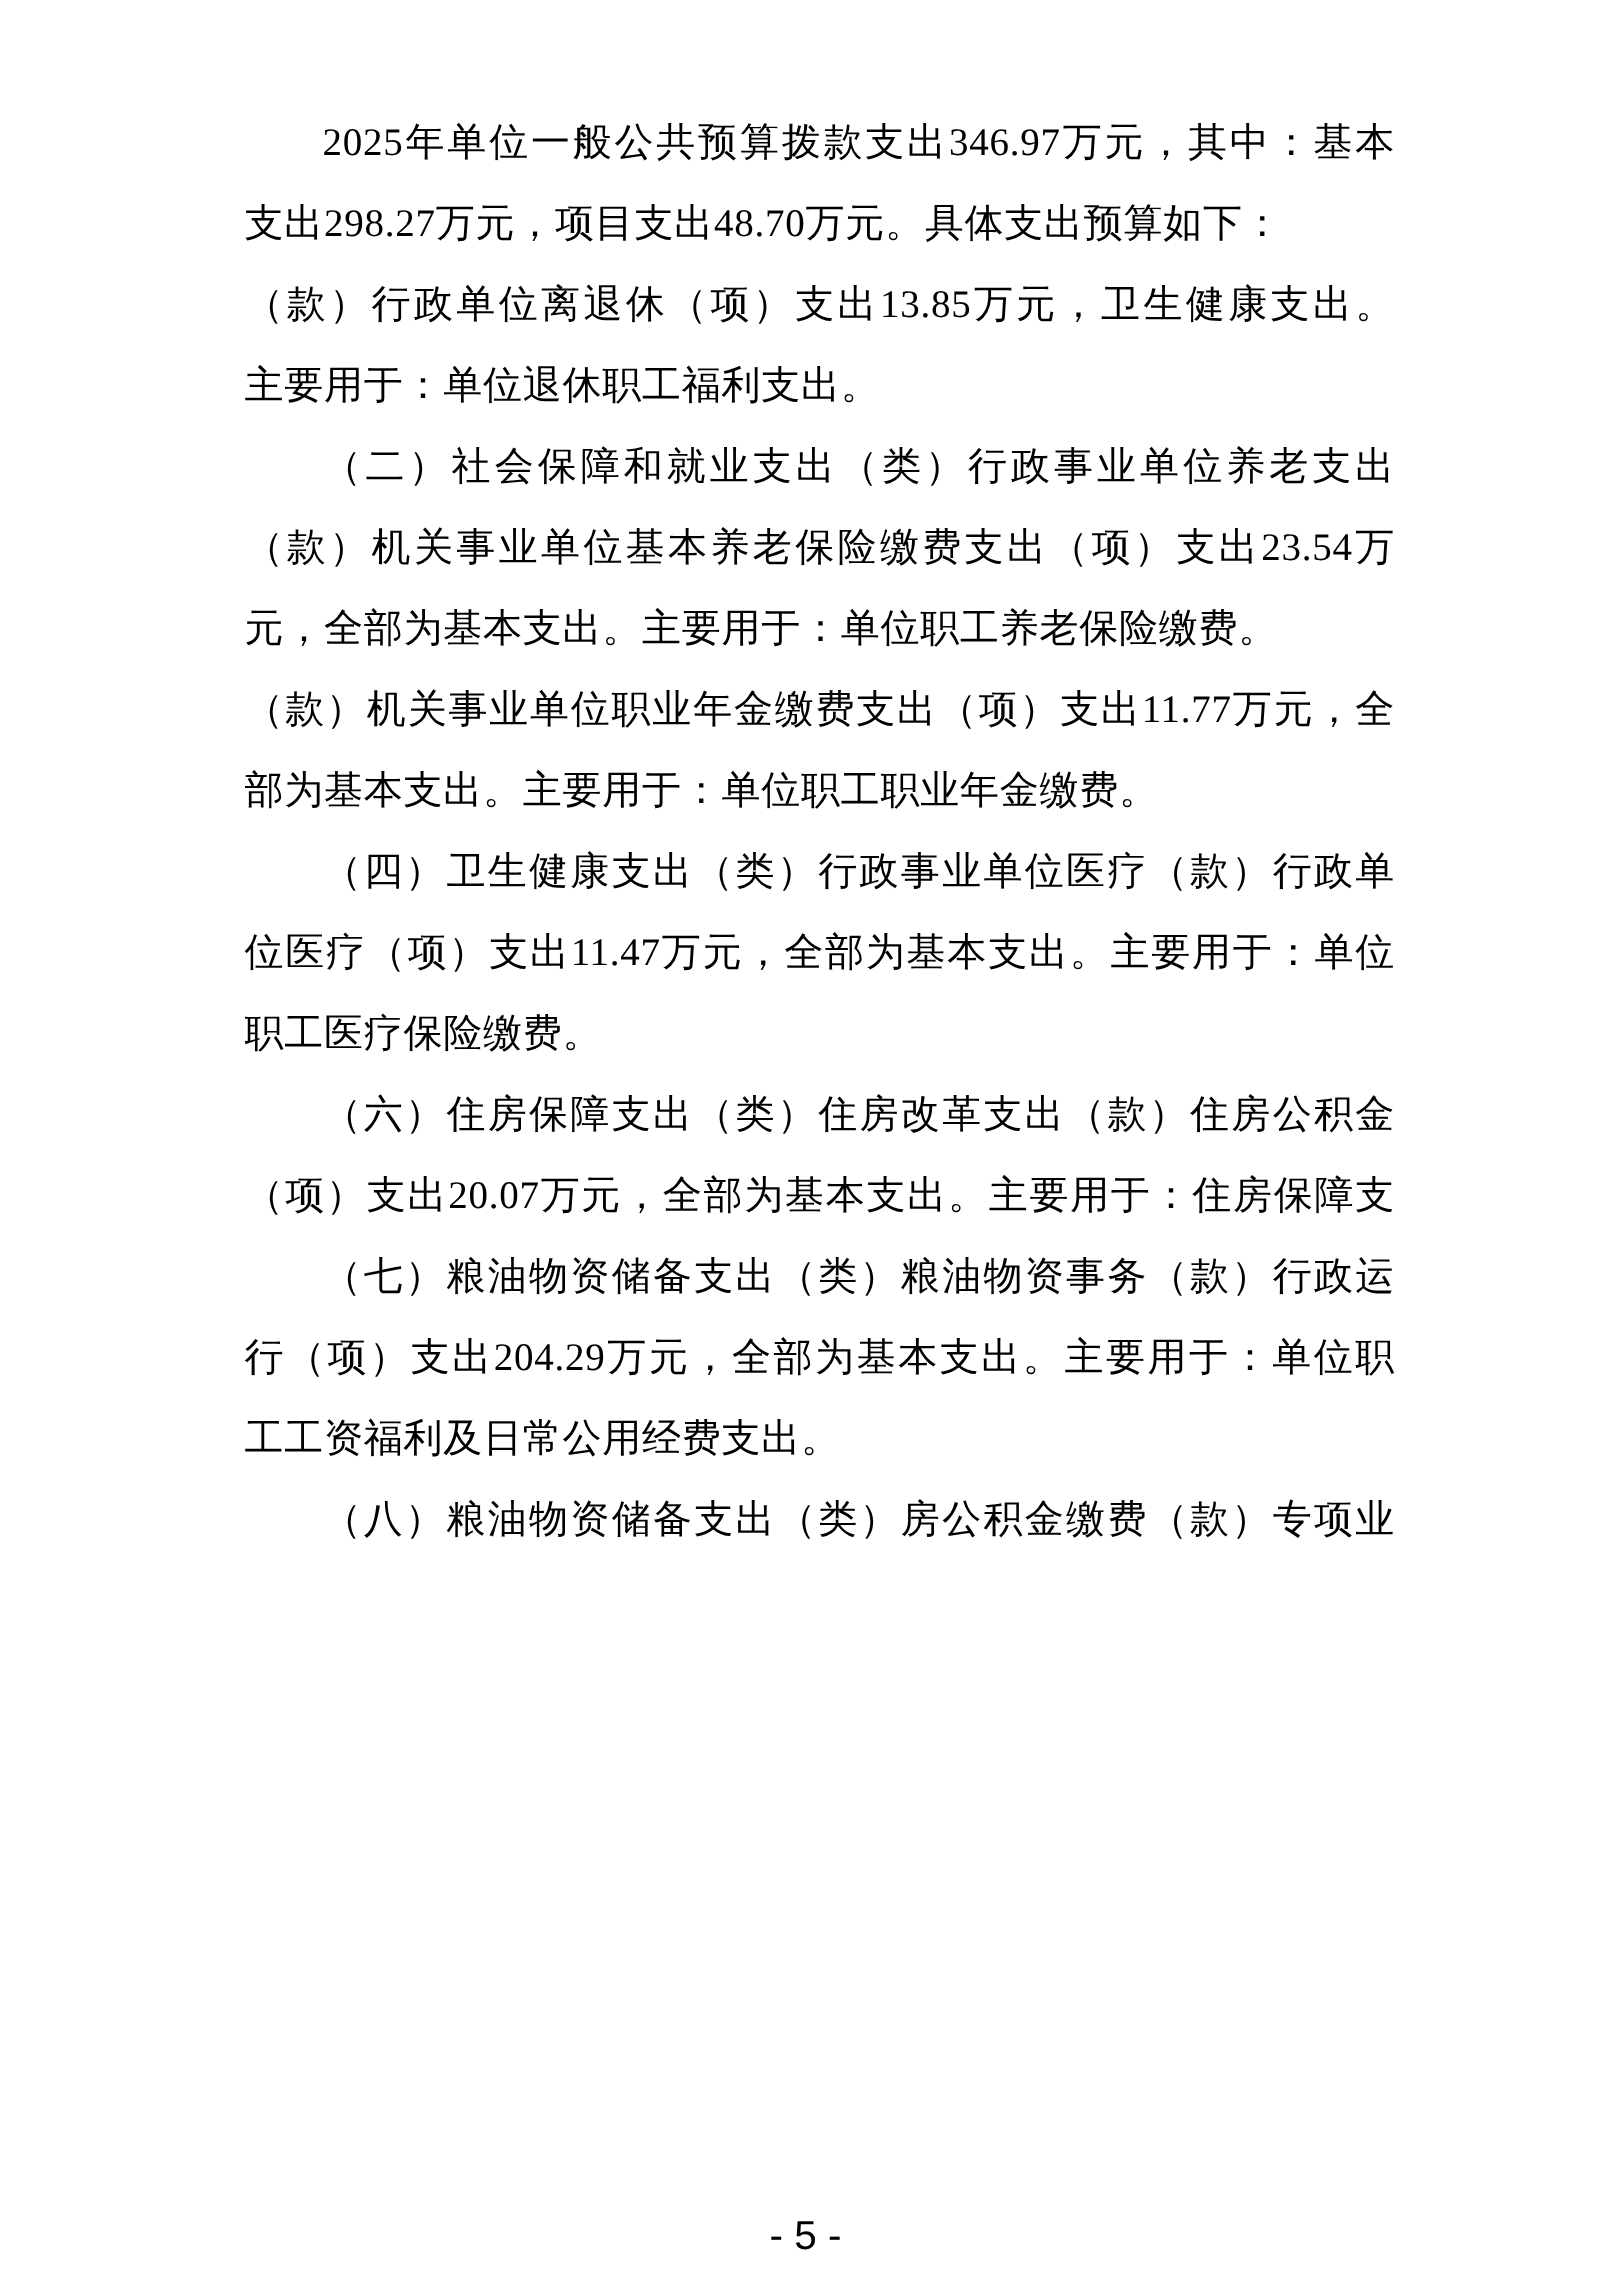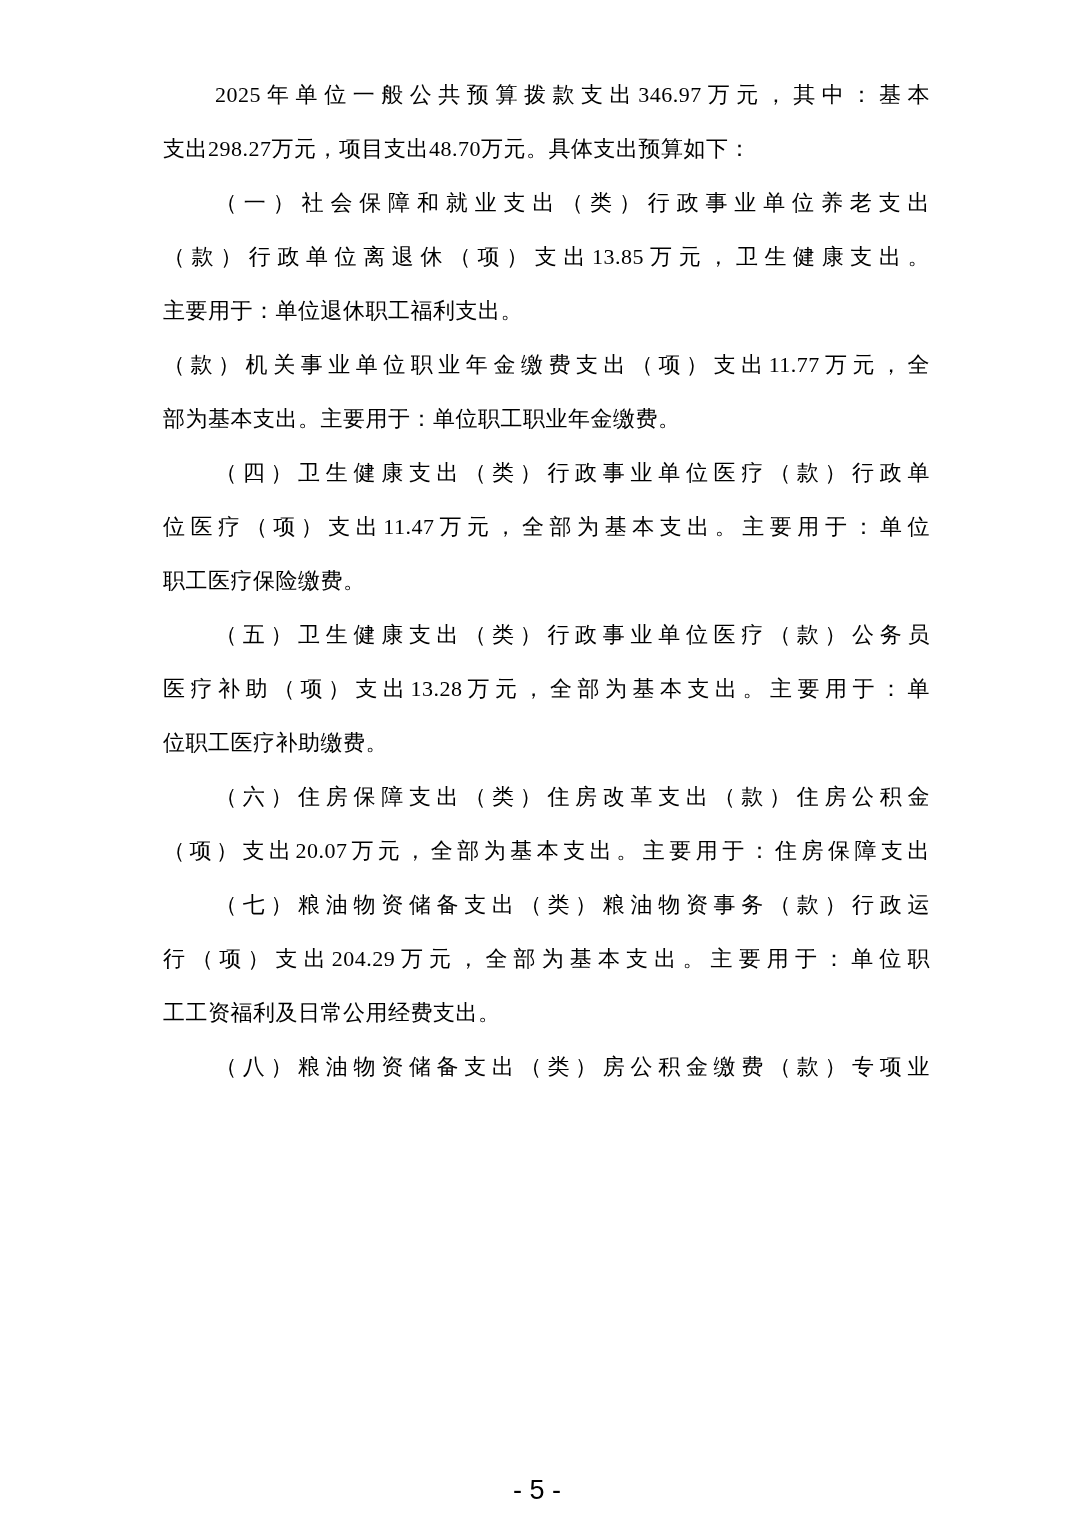--- a/index.html
+++ b/index.html
@@ -13,21 +13,21 @@
     font-family: "Liberation Serif", "DejaVu Serif", serif;
   }
   .page-content {
     position: absolute;
     left: 163px;
     top: 68px;
     width: 767px;
   }
   .para { margin: 0; padding: 0; }
   .ln {
-    font-size: 22px;
+    font-size: 26px;
     line-height: 54px;
     height: 54px;
     overflow: hidden;
     text-align: justify;
     text-align-last: justify;
     text-justify: inter-ideograph;
     letter-spacing: 0.5px;
   }
   .ln.ind { padding-left: 52px; }
   .ln.end { text-align-last: left; }
@@ -47,42 +47,41 @@
 <body>
 
 <div class="page-content">
 
   <div class="para">
     <div class="ln ind">2025年单位一般公共预算拨款支出346.97万元，其中：基本</div>
     <div class="ln end">支出298.27万元，项目支出48.70万元。具体支出预算如下：</div>
   </div>
 
   <div class="para">
-    <div class="ln ind">（一）社会保障和就业支出（类）行政事业单位养老支出</div>
     <div class="ln">（款）行政单位离退休（项）支出13.85万元，卫生健康支出。</div>
     <div class="ln end">主要用于：单位退休职工福利支出。</div>
   </div>
 
+  <div class="para">
+    <div class="ln ind">（二）社会保障和就业支出（类）行政事业单位养老支出</div>
+    <div class="ln">（款）机关事业单位基本养老保险缴费支出（项）支出23.54万</div>
+    <div class="ln end">元，全部为基本支出。主要用于：单位职工养老保险缴费。</div>
+  </div>
 
   <div class="para">
     <div class="ln">（款）机关事业单位职业年金缴费支出（项）支出11.77万元，全</div>
     <div class="ln end">部为基本支出。主要用于：单位职工职业年金缴费。</div>
   </div>
 
   <div class="para">
     <div class="ln ind">（四）卫生健康支出（类）行政事业单位医疗（款）行政单</div>
     <div class="ln">位医疗（项）支出11.47万元，全部为基本支出。主要用于：单位</div>
     <div class="ln end">职工医疗保险缴费。</div>
   </div>
 
-  <div class="para">
-    <div class="ln ind">（五）卫生健康支出（类）行政事业单位医疗（款）公务员</div>
-    <div class="ln">医疗补助（项）支出13.28万元，全部为基本支出。主要用于：单</div>
-    <div class="ln end">位职工医疗补助缴费。</div>
-  </div>
 
   <div class="para">
     <div class="ln ind">（六）住房保障支出（类）住房改革支出（款）住房公积金</div>
     <div class="ln">（项）支出20.07万元，全部为基本支出。主要用于：住房保障支出</div>
   </div>
 
   <div class="para">
     <div class="ln ind">（七）粮油物资储备支出（类）粮油物资事务（款）行政运</div>
     <div class="ln">行（项）支出204.29万元，全部为基本支出。主要用于：单位职</div>
     <div class="ln end">工工资福利及日常公用经费支出。</div>

